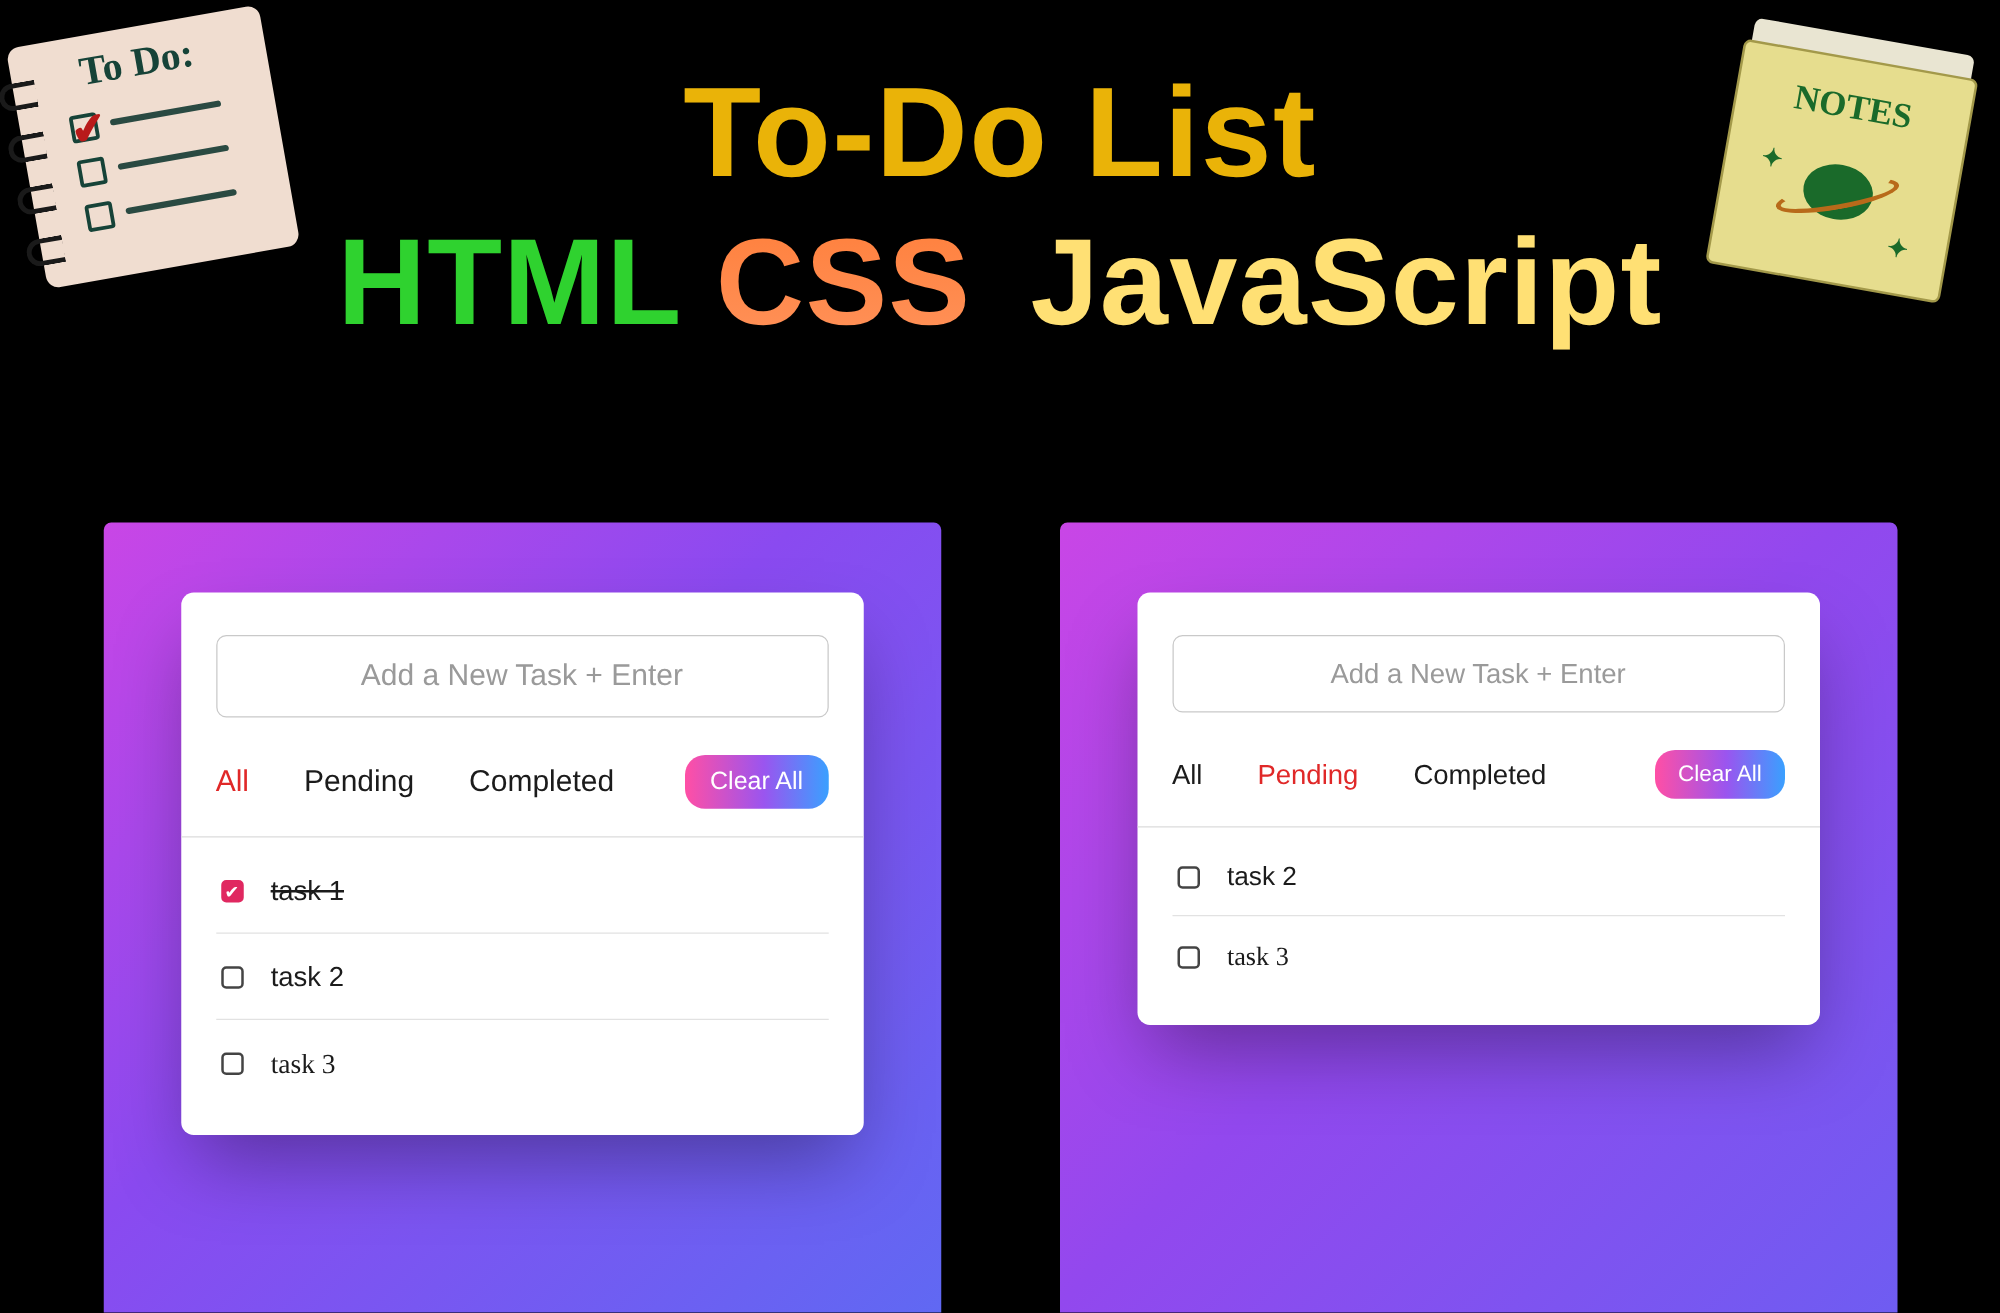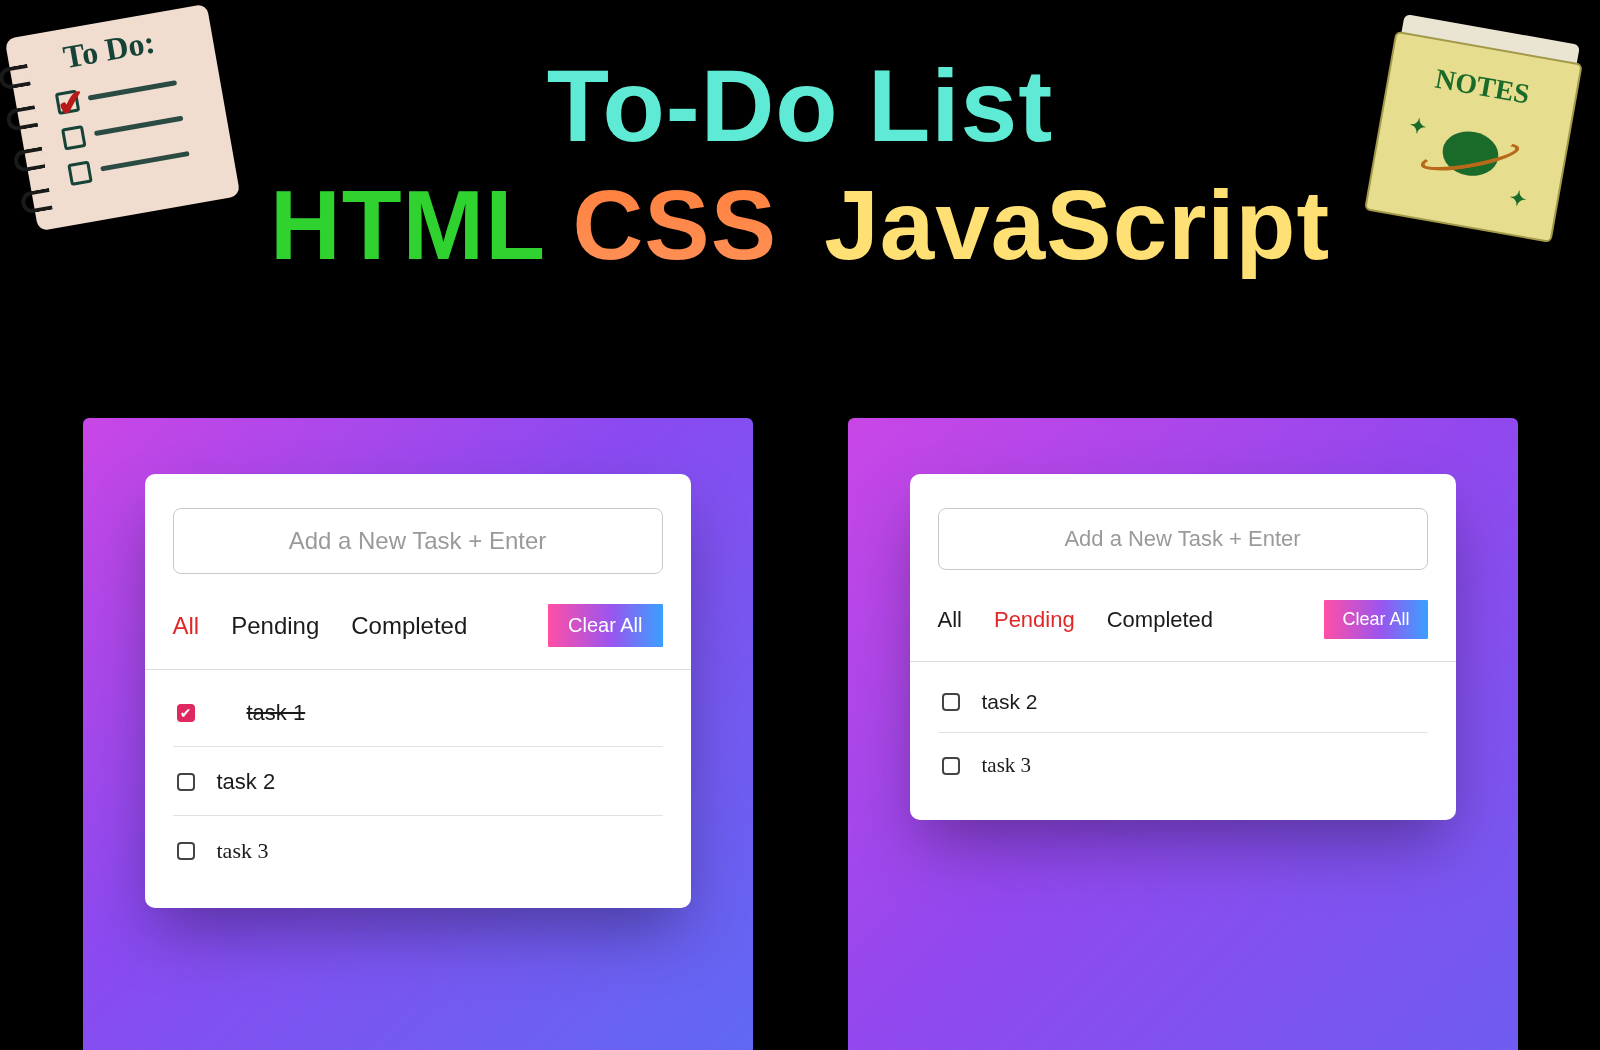--- a/index.html
+++ b/index.html
@@ -17,21 +17,21 @@
     position: absolute;
     top: 48px;
     left: 50%;
     transform: translateX(-50%);
     text-align: center;
     white-space: nowrap;
   }
   .title-line1 {
     font-size: 102px;
     font-weight: 800;
-    color: #5eead4;
+    color: #eab308;
     letter-spacing: 1px;
   }
   .title-line2 {
     font-size: 98px;
     font-weight: 800;
     letter-spacing: 1px;
     margin-top: 4px;
   }
   .title-line2 .w-html { color: #2fd22f; text-align: right; }
   .title-line2 .w-css  { background: linear-gradient(180deg,#ff7f3b,#ff925a); -webkit-background-clip:text; background-clip:text; color:transparent; }
@@ -144,33 +144,33 @@
     padding:0 20px;
     text-align:center;
   }
   .task-input::placeholder{ color:#9a9a9a; }
   .card-outer.right .task-input{ height:62px; font-size:22px; }
 
   .filter-row{
     display:flex; align-items:center; justify-content:space-between;
     margin-top:30px;
   }
-  .filters{ display:flex; gap:32px; }
+  .filters{ display:flex; gap:44px; }
   .filter{
     font-size:24px; color:#1b1b1b; cursor:pointer;
     background:none; border:none; padding:0;
   }
   .filter.active{ color:#e02828; }
   .card-outer.right .filter{ font-size:22px; }
   .clear-btn{
     padding:10px 20px;
     font-size:20px;
     color:#fff;
     border:none; cursor:pointer;
-    border-radius:1px;
+    border-radius:16px;
     background:linear-gradient(90deg,#ff4fa5,#9a55ef 55%,#3aa0ff);
   }
   .card-outer.right .clear-btn{ font-size:18px; padding:9px 18px; }
 
   .divider{
     height:1px; background:#dcdcdc; margin:22px -28px 0 -28px;
   }
 
   .task-list{ margin-top:8px; }
   .task-item{
@@ -183,21 +183,21 @@
   .task-item .chk{
     width:18px; height:18px;
     border:2px solid #444; border-radius:4px;
     display:inline-flex; align-items:center; justify-content:center;
     font-size:14px; color:#fff;
     flex-shrink:0;
   }
   .task-item .chk.checked{
     background:#e02860; border-color:#e02860;
   }
-  .task-item.completed .task-text{ text-decoration:line-through;margin-left:30px; }
+  .task-item.completed .task-text{ text-decoration:line-through; }
   .card-outer.right .task-item{ font-size:21px; padding:20px 4px 18px 4px; }
 
 </style>
 </head>
 <body>
 
 <div class="title-block">
   <div class="title-line1">To-Do List</div>
   <div class="title-line2">
     <span class="w-html">HTML</span>

